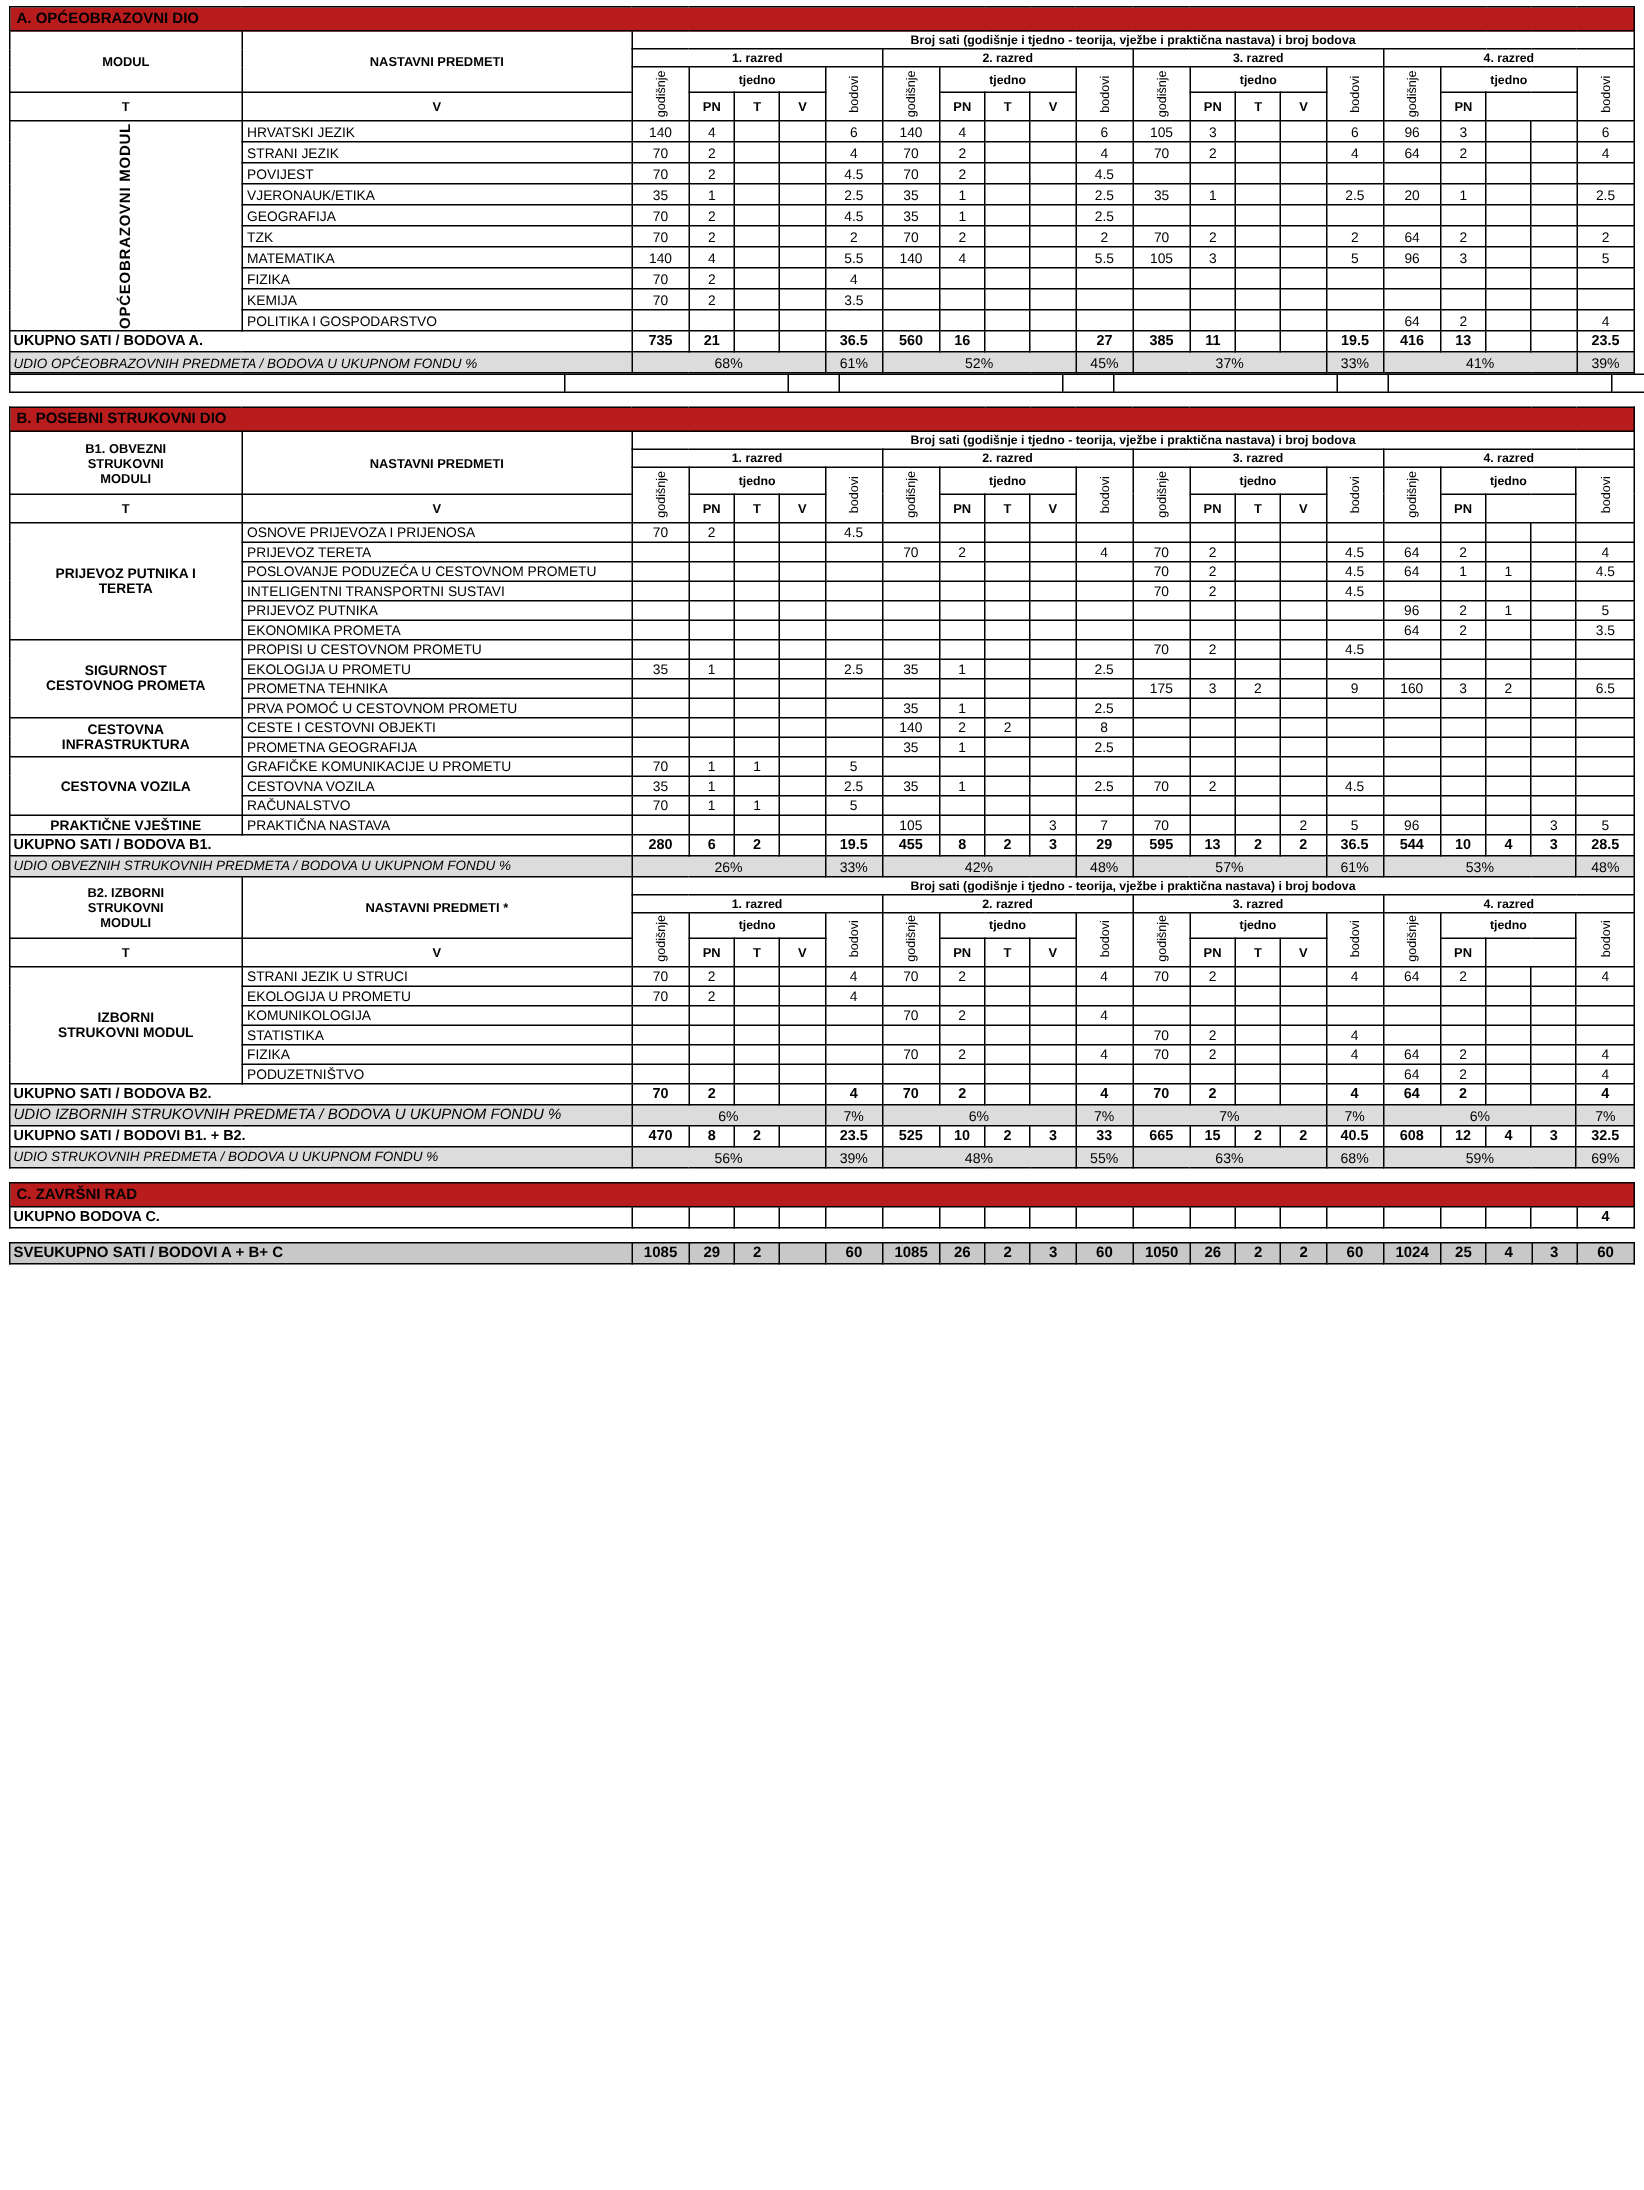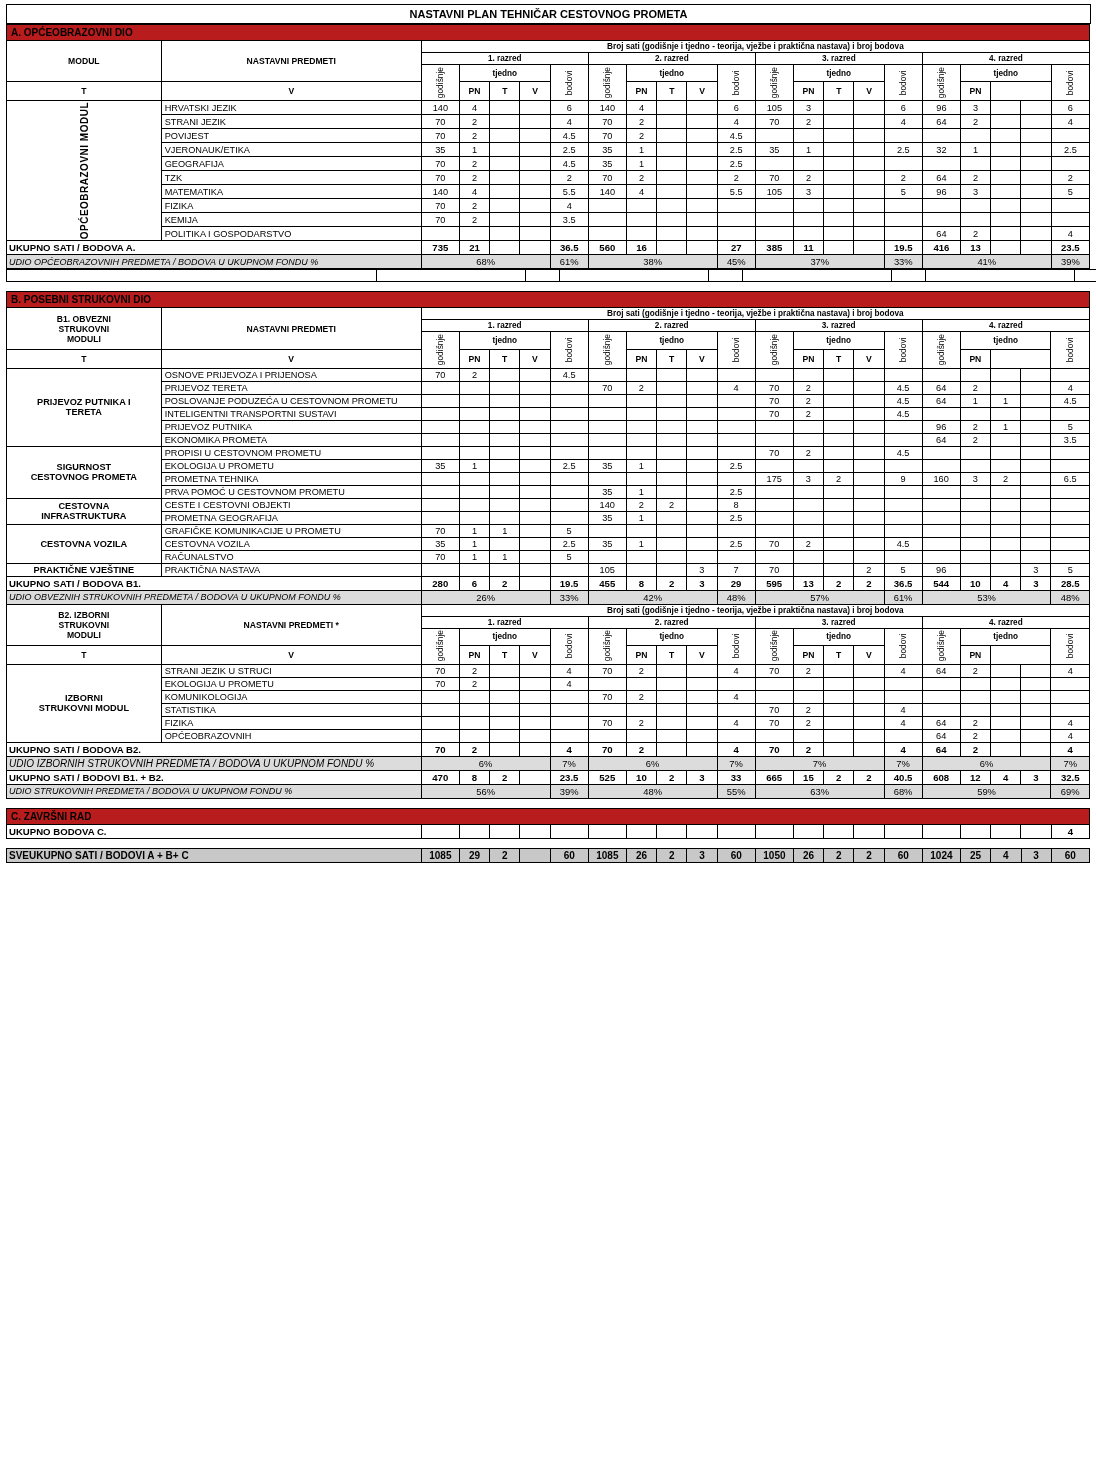--- a/index.html
+++ b/index.html
@@ -25,30 +25,20 @@
   .pct{text-align:center;font-size:9.4px;}
   .nb{border:none;}
   .finalrow td{background:#c8c8c8;font-weight:bold;font-size:10px;}
   .hdrspan{text-align:center;font-size:8.2px;font-weight:bold;}
 </style>
 </head>
 <body>
 
 <div class="page">
 
-<table>
-  <colgroup>
-        <col style="width:1084px">
-      </colgroup>
-  <tbody>
-        <tr>
-          <td class="title">NASTAVNI PLAN TEHNIČAR CESTOVNOG PROMETA</td>
-        </tr>
-</tbody>
-    </table>
 
 <table>
   <colgroup>
     <col style="width:138px">
         <col style="width:232px">
     <col style="width:34px">
         <col style="width:27px">
         <col style="width:27px">
         <col style="width:27px">
         <col style="width:34px">
@@ -193,21 +183,21 @@
           <td class="num">35</td>
           <td class="num">1</td>
           <td class="num"></td>
           <td class="num"></td>
           <td class="num">2.5</td>
           <td class="num">35</td>
           <td class="num">1</td>
           <td class="num"></td>
           <td class="num"></td>
           <td class="num">2.5</td>
-          <td class="num">32</td>
+          <td class="num">20</td>
           <td class="num">1</td>
           <td class="num"></td>
           <td class="num"></td>
           <td class="num">2.5</td>
         </tr>
         <tr>
           <td class="subj">GEOGRAFIJA</td>
           <td class="num">70</td>
           <td class="num">2</td>
           <td class="num"></td>
@@ -364,21 +354,21 @@
           <td class="num bold">416</td>
           <td class="num bold">13</td>
           <td class="num bold"></td>
           <td class="num bold"></td>
           <td class="num bold">23.5</td>
         </tr>
         <tr>
           <td class="lft ital lgrey" colspan="2" style="font-size:9px">UDIO OPĆEOBRAZOVNIH PREDMETA / BODOVA U UKUPNOM FONDU %</td>
           <td class="pct lgrey" colspan="4">68%</td>
           <td class="pct lgrey">61%</td>
-          <td class="pct lgrey" colspan="4">38%</td>
+          <td class="pct lgrey" colspan="4">52%</td>
           <td class="pct lgrey">45%</td>
           <td class="pct lgrey" colspan="4">37%</td>
           <td class="pct lgrey">33%</td>
           <td class="pct lgrey" colspan="4">41%</td>
           <td class="pct lgrey">39%</td>
         </tr>
       </tbody>
 </table>
 
 <table>
@@ -1071,21 +1061,21 @@
           <td class="num"></td>
           <td class="num"></td>
           <td class="num">4</td>
           <td class="num">64</td>
           <td class="num">2</td>
           <td class="num"></td>
           <td class="num"></td>
           <td class="num">4</td>
         </tr>
         <tr>
-          <td class="subj">OPĆEOBRAZOVNIH</td>
+          <td class="subj">PODUZETNIŠTVO</td>
           <td class="num"></td>
           <td class="num"></td>
           <td class="num"></td>
           <td class="num"></td>
           <td class="num"></td>
           <td class="num"></td>
           <td class="num"></td>
           <td class="num"></td>
           <td class="num"></td>
           <td class="num"></td>

